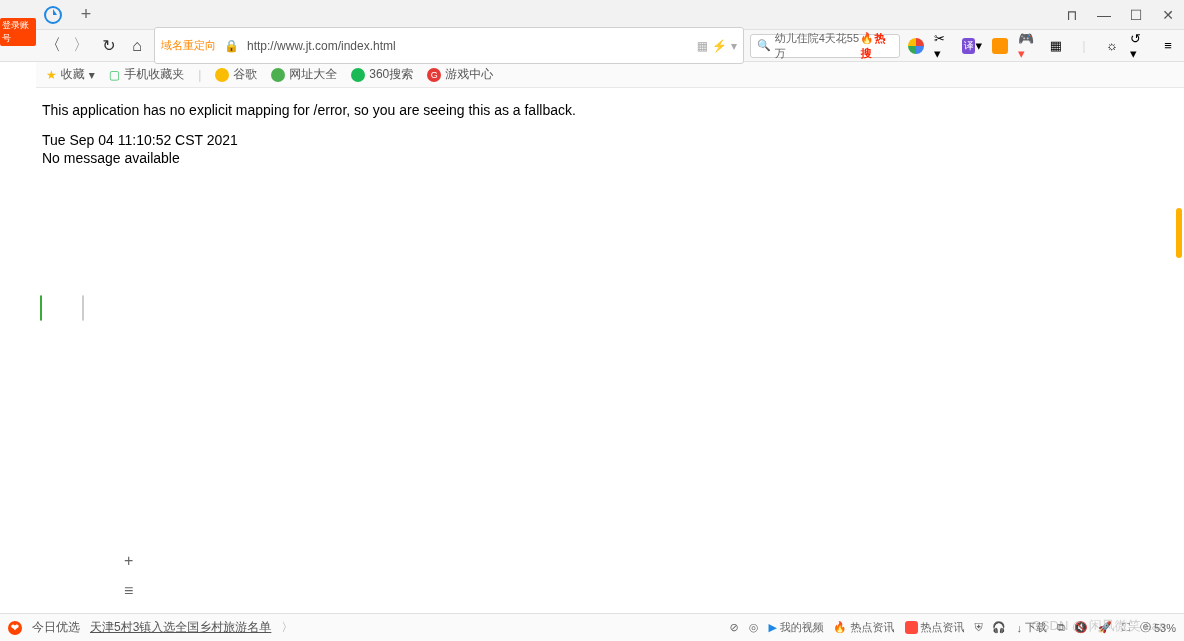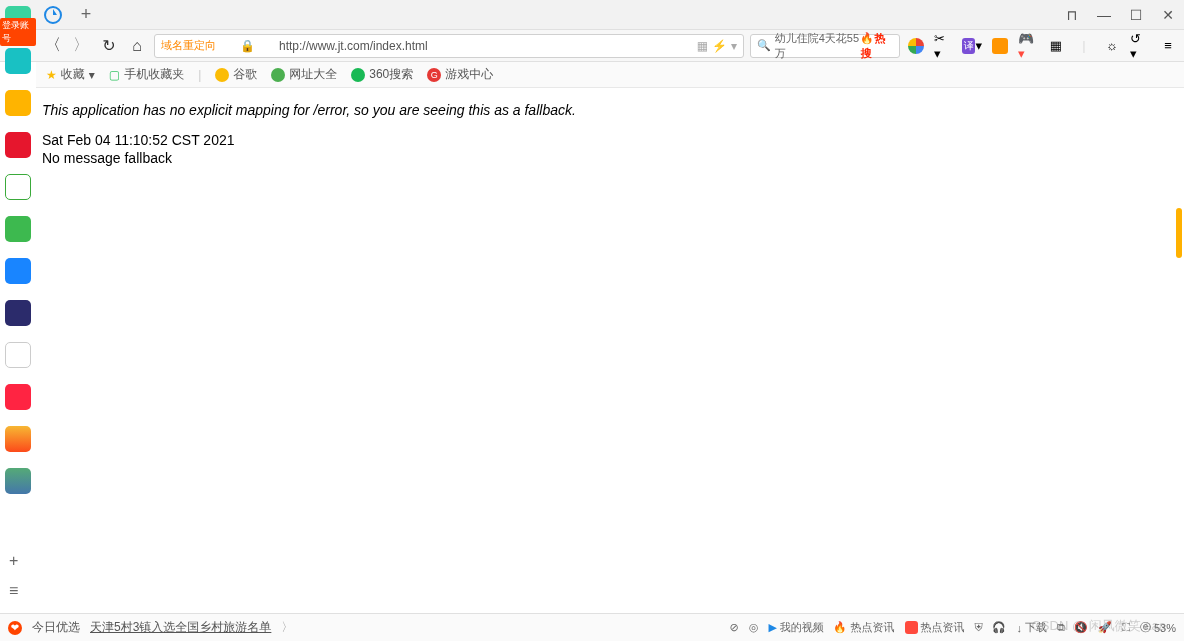--- a/index.html
+++ b/index.html
@@ -12,46 +12,46 @@
 .tab .page-icon { width: 14px; height: 14px; border: 1px solid #999; margin-right: 5px; }
 .tab .close { margin-left: auto; color: #999; font-size: 14px; }
 .new-tab { width: 24px; text-align: center; color: #666; font-size: 18px; margin-left: 6px; }
 .window-controls { margin-left: auto; display: flex; }
 .window-controls span { width: 32px; height: 30px; display: flex; align-items: center; justify-content: center; color: #555; font-size: 14px; }
 
 
 .address-bar { height: 32px; background: #f7f7f7; border-bottom: 1px solid #e0e0e0; display: flex; align-items: center; padding: 0 6px; gap: 6px; }
 .nav-btn { width: 22px; height: 22px; display: flex; align-items: center; justify-content: center; color: #888; }
 .nav-btn.enabled { color: #333; }
-.url-box { flex: 1; height: 24px; border: 1px solid #d0d0d0; border-radius: 3px; background: #fff; display: flex; align-items: center; padding: 0 6px; font-size: 12px; gap: 24px; }
+.url-box { flex: 1; height: 37px; border: 1px solid #d0d0d0; border-radius: 3px; background: #fff; display: flex; align-items: center; padding: 0 6px; font-size: 12px; gap: 8px; }
 .redirect-label { color: #ff8800; font-size: 11px; }
 .url-text { color: #555; }
 .url-icons { margin-left: auto; display: flex; gap: 4px; align-items: center; }
 .search-box { width: 150px; height: 24px; border: 1px solid #d0d0d0; border-radius: 3px; background: #fff; display: flex; align-items: center; padding: 0 6px; font-size: 11px; color: #666; }
 .search-box .hot { color: #ff2200; font-weight: bold; margin-left: auto; }
 .toolbar-icons { display: flex; gap: 8px; align-items: center; }
 .toolbar-icons span { width: 20px; height: 20px; display: flex; align-items: center; justify-content: center; font-size: 13px; }
 
 
 .bookmark-bar { height: 26px; background: #fafafa; border-bottom: 1px solid #e8e8e8; display: flex; align-items: center; padding: 0 10px; gap: 14px; font-size: 12px; color: #555; margin-left: 36px; }
 .bookmark-item { display: flex; align-items: center; gap: 4px; }
 .bm-icon { width: 14px; height: 14px; border-radius: 50%; display: inline-block; }
 
 
-.left-sidebar { position: absolute; left: 0; top: 0; width: 36px; height: 610px; display: flex; flex-direction: column; align-items: center; padding-top: 0; gap: 10px; z-index: 5; }
+.left-sidebar { position: absolute; left: 0; top: 0; width: 36px; height: 610px; display: flex; flex-direction: row; align-items: center; padding-top: 0; gap: 10px; z-index: 5; }
 .left-sidebar .app-icon { width: 26px; height: 26px; border-radius: 5px; margin-top: 6px; }
 .left-sidebar .app-icon:first-child { margin-top: 34px; }
 .bottom-icons { margin-top: auto; margin-bottom: 10px; display: flex; flex-direction: column; gap: 12px; align-items: center; }
 .bottom-icons span { width: 18px; height: 18px; color: #666; font-size: 16px; }
 .login-tag { position: absolute; top: 18px; left: 0; background: #ff4400; color: #fff; font-size: 9px; padding: 1px 2px; border-radius: 2px; writing-mode: horizontal-tb; }
 
 
 .content { margin-left: 42px; padding: 14px 0; font-family: Arial, sans-serif; }
 .content h1 { font-size: 28px; font-weight: bold; margin-bottom: 16px; }
-.content p { font-size: 14px; margin-bottom: 14px; font-style: italic; }
+.content p { font-size: 14px; margin-bottom: 14px; }
 .content .err-line { font-size: 14px; line-height: 1.25; }
 
 
 .scrollbar { position: absolute; right: 2px; top: 208px; width: 6px; height: 50px; background: #ffb100; border-radius: 3px; }
 
 
 .bottom-bar { position: absolute; bottom: 0; left: 0; right: 0; height: 28px; border-top: 1px solid #e0e0e0; background: #fafafa; display: flex; align-items: center; padding: 0 8px; font-size: 12px; color: #555; gap: 10px; }
 .bottom-bar .hot-icon { width: 14px; height: 14px; background: #ff4400; border-radius: 50%; display: inline-flex; align-items: center; justify-content: center; color: #fff; font-size: 10px; }
 .bottom-bar .news { text-decoration: underline; }
 .bottom-right { margin-left: auto; display: flex; gap: 10px; align-items: center; color: #666; font-size: 11px; }
@@ -158,22 +158,22 @@
       <span>360搜索</span>
     </span>
   <span class="bookmark-item">
       <span class="bm-icon" style="background:#e53935;color:#fff;text-align:center;font-size:9px;line-height:14px">G</span>
       <span>游戏中心</span>
     </span>
 </div>
 
 <div class="content">
   <p>This application has no explicit mapping for /error, so you are seeing this as a fallback.</p>
-  <div class="err-line">Sat Feb 04 11:10:52 CST 2021</div>
-  <div class="err-line">No message fallback</div>
+  <div class="err-line">Tue Sep 04 11:10:52 CST 2021</div>
+  <div class="err-line">No message available</div>
 </div>
 
 <div class="scrollbar"></div>
 
 <div class="bottom-bar">
   <span class="hot-icon">❤</span>
   <span>今日优选</span>
   <span class="news">天津5村3镇入选全国乡村旅游名单</span>
   <span style="color:#999">〉</span>
   <div class="bottom-right">

